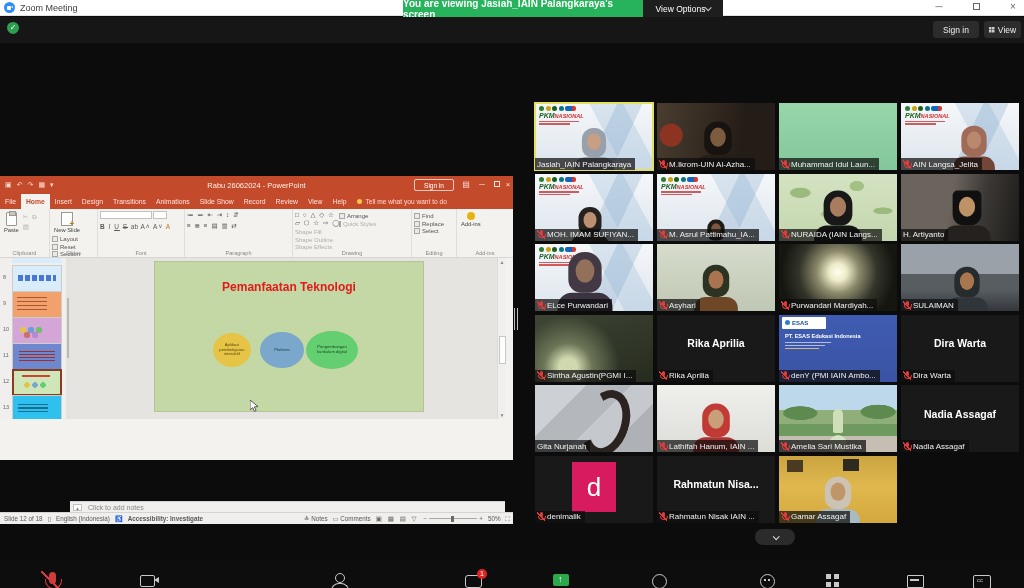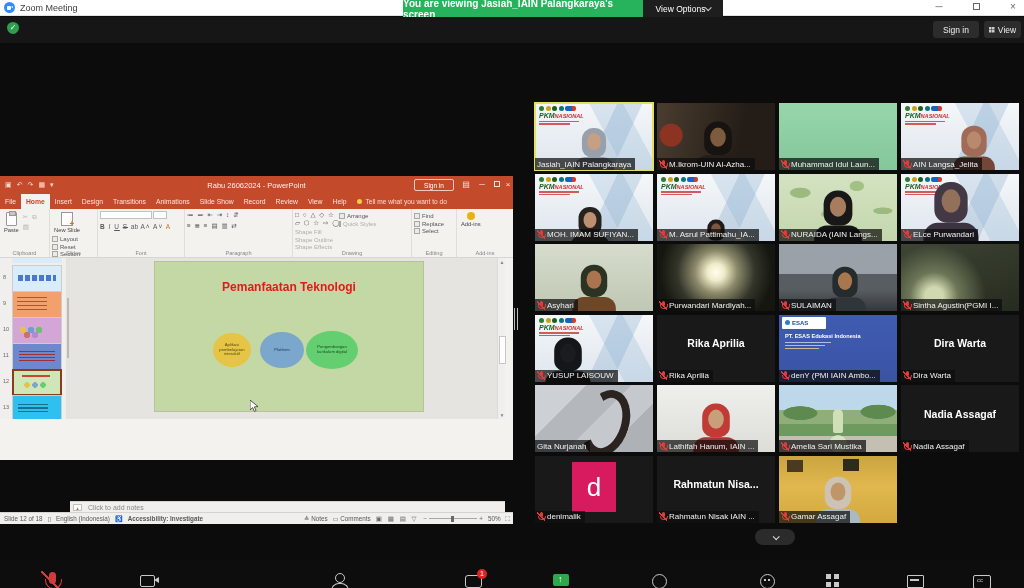--- a/index.html
+++ b/index.html
@@ -573,20 +573,30 @@
         <div class="person" style="--top: #181818; --face: #a87c5f; --body: #141414; --x: 50%; --s: 1.25;">
           <span class="ph"></span>
           <span class="pb"></span>
           <span class="pf"></span>
         </div>
         <div class="nameplate">
           <span class="mic-off"></span>
           <span class="nm">NURAIDA (IAIN Langs...</span>
         </div>
       </div>
+      <div class="tile v-peci">
+        <div class="person" style="--top: #101010; --face: #bd9265; --body: #24211e; --x: 56%; --s: 1.25;">
+          <span class="ph"></span>
+          <span class="pb"></span>
+          <span class="pf"></span>
+        </div>
+        <div class="nameplate">
+          <span class="nm">H. Artiyanto</span>
+        </div>
+      </div>
       <div class="tile v-pkm">
         <div class="pkm-brand">
           <div class="pkm-logos">
             <i style="background:#2e7d32"></i>
             <i style="background:#c8a415"></i>
             <i style="background:#1b5e20"></i>
             <i style="background:#0b7285"></i>
             <span class="pill"></span>
           </div>
           <div class="pkm-t">PKM<b>NASIONAL</b></div>
@@ -632,45 +642,20 @@
           <span class="mic-off"></span>
           <span class="nm">SULAIMAN</span>
         </div>
       </div>
       <div class="tile v-dim">
         <div class="nameplate">
           <span class="mic-off"></span>
           <span class="nm">Sintha Agustin(PGMI I...</span>
         </div>
       </div>
-      <div class="tile v-pkm">
-        <div class="pkm-brand">
-          <div class="pkm-logos">
-            <i style="background:#2e7d32"></i>
-            <i style="background:#c8a415"></i>
-            <i style="background:#1b5e20"></i>
-            <i style="background:#0b7285"></i>
-            <span class="pill"></span>
-          </div>
-          <div class="pkm-t">PKM<b>NASIONAL</b></div>
-          <div class="pkm-lines">
-            <i></i>
-            <i></i>
-          </div>
-        </div>
-        <div class="person" style="--top: #15161a; --face: #1b1c20; --body: #101114; --x: 28%; --s: 1.2; --dy: 4px;">
-          <span class="ph"></span>
-          <span class="pb"></span>
-          <span class="pf"></span>
-        </div>
-        <div class="nameplate">
-          <span class="mic-off"></span>
-          <span class="nm">YUSUP LAISOUW</span>
-        </div>
-      </div>
       <div class="tile v-name">
         <div class="center-name">Rika Aprilia</div>
         <div class="nameplate">
           <span class="mic-off"></span>
           <span class="nm">Rika Aprilia</span>
         </div>
       </div>
       <div class="tile v-esas">
         <div class="esas-card">
           <span class="esas-dot"></span>

